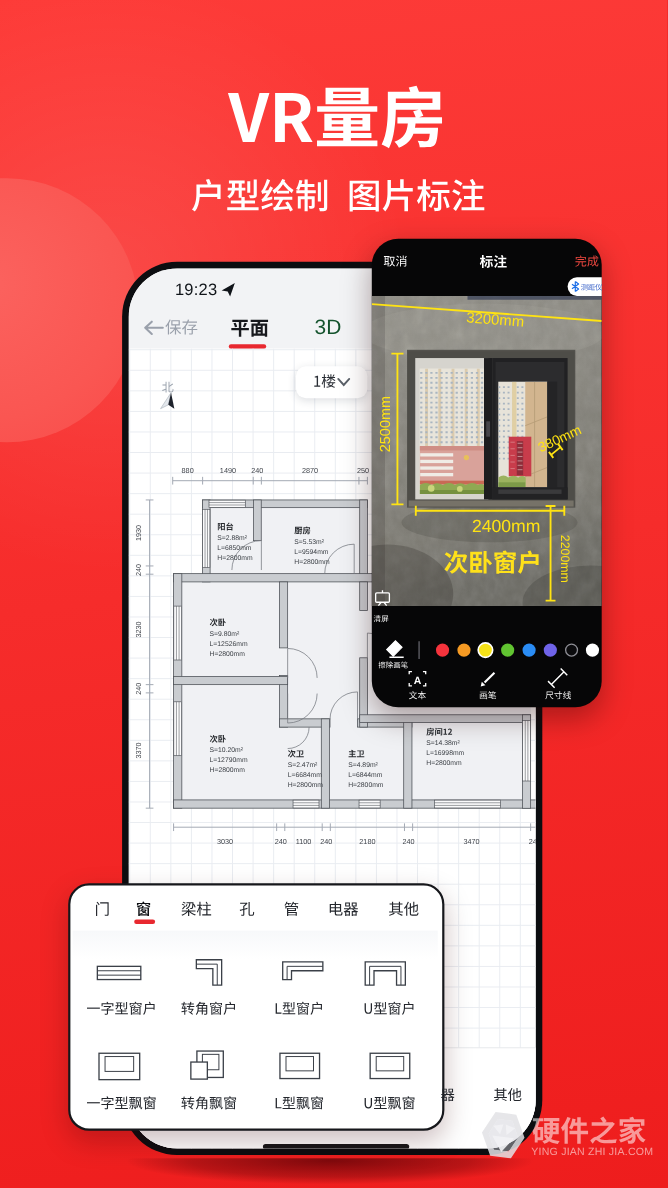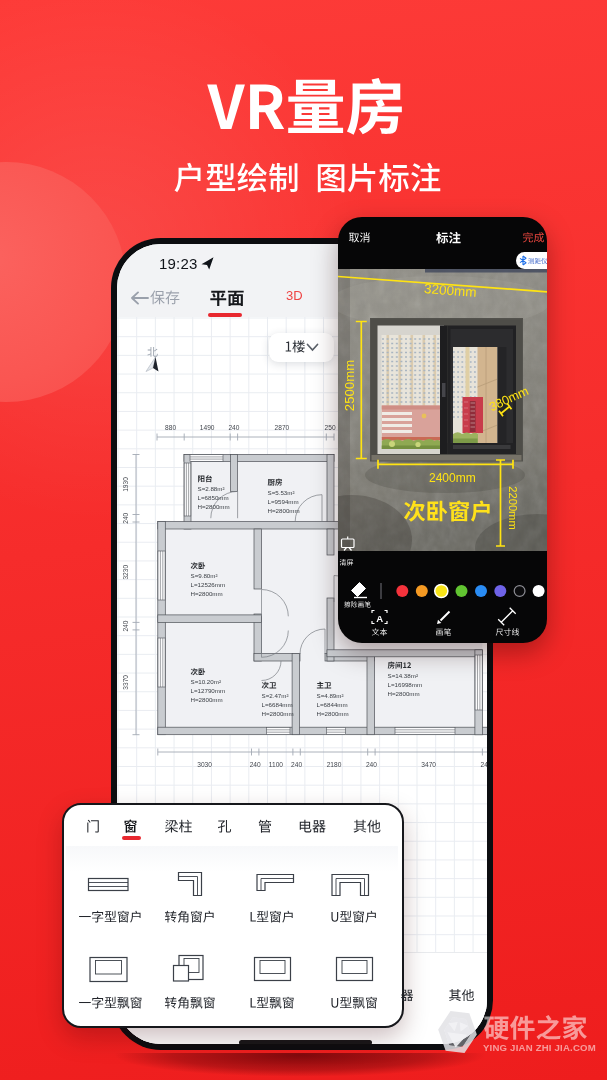--- a/index.html
+++ b/index.html
@@ -8,39 +8,39 @@
 .blob{position:absolute;left:-114px;top:162px;width:240px;height:240px;border-radius:50%;
   background:radial-gradient(circle at 44% 40%,#fb625e 0%,#fa5652 62%,#f9504d 83%,rgba(249,80,77,0) 85%)}
 .halo{position:absolute;left:-180px;top:-60px;width:560px;height:620px;border-radius:50%;
   background:radial-gradient(circle,rgba(255,255,255,.10) 0%,rgba(255,255,255,0) 65%)}
 .shadowband{position:absolute;left:68px;top:1053px;width:464px;height:27px;
   background:radial-gradient(ellipse 50% 100% at 50% 8%,rgba(100,4,8,.8) 0%,rgba(100,4,8,.38) 55%,rgba(100,4,8,0) 80%)}
 .phone{position:absolute;left:111px;top:238px;width:382px;height:812px;background:#0c0d10;border-radius:50px}
 .screen{position:absolute;left:6px;top:6px;width:370px;height:800px;background:#fff;border-radius:44px;overflow:hidden}
 .topbar{position:absolute;left:0;top:0;width:370px;height:73px;background:#f2f3f5}
 .t1923{position:absolute;left:42px;top:11px;font-size:15px;font-weight:400;color:#101419;letter-spacing:.2px}
-.t3d{position:absolute;left:169px;top:44px;font-size:13px;color:#ef4444}
+.t3d{position:absolute;left:169px;top:44px;font-size:19px;color:#14532d}
 .navline{position:absolute;left:91px;top:69px;width:34px;height:4px;border-radius:2px;background:#e8282f}
 .grid{position:absolute;left:0;top:73px;width:370px;height:727px;background:#fff;
   background-image:linear-gradient(#e9ecf1 1px,transparent 1px),linear-gradient(90deg,#e9ecf1 1px,transparent 1px);
   background-size:18.7px 18.7px;background-position:0.5px 0.5px}
 .pill1f{position:absolute;left:152px;top:89px;width:65px;height:29px;background:#fff;border-radius:9px;
   box-shadow:0 2px 8px rgba(40,50,70,.16)}
 .tabbar{position:absolute;left:0;top:709px;width:370px;height:91px;background:#fff;box-shadow:0 -1px 0 #e9ebee}
 .homebar{position:absolute;left:122px;top:796px;width:133px;height:4.5px;border-radius:2.5px;background:#17181a}
 .anno{position:absolute;left:338px;top:217px;width:209px;height:426px;background:#060607;border-radius:24px;
   box-shadow:0 10px 26px rgba(40,0,4,.35)}
 .annopill{position:absolute;right:0;top:35px;width:31px;height:17px;background:#fff;border-radius:9px 0 0 9px}
 .ylabel{position:absolute;color:#ffe312;font-size:13px;font-weight:400;white-space:nowrap}
 .sheet{position:absolute;left:62px;top:803px;width:341.5px;height:225px;background:#fff;border-radius:19px;
   border:2.5px solid #16171b;box-shadow:0 10px 24px rgba(60,0,6,.25)}
 .tabline{position:absolute;left:122px;top:836px;width:18.5px;height:3.8px;border-radius:2px;background:#e8282f}
 .sheetshade{position:absolute;left:64.5px;top:844px;width:336px;height:26px;
   background:linear-gradient(#f7f8fa,rgba(247,248,250,0))}
-.wmtxt{position:absolute;left:483px;top:1041.5px;font-size:9.6px;font-weight:700;letter-spacing:.2px;
+.wmtxt{position:absolute;left:483px;top:1041.5px;font-size:9.6px;font-weight:400;letter-spacing:.2px;
   color:rgba(255,255,255,.55);white-space:nowrap}
 .cjk{position:absolute;left:0;top:0;pointer-events:none}
 svg{display:block}
 </style></head>
 <body>
 <div class="bg"></div>
 <div class="halo"></div>
 <div class="blob"></div>
 <div class="shadowband"></div>
 
@@ -316,21 +316,21 @@
 </g>
 
 <g stroke="#ffffff" stroke-width="1.3" fill="none">
   <path d="M501 622.5 L512.5 611 M498.2 619.2 L504.2 625.2 M509.7 607.8 L515.7 613.8"></path>
 </g>
 </svg>
 
   <div class="ylabel" style="left:86px;top:66px;transform:rotate(4.3deg);font-size:13.5px">3200mm</div>
   <div class="ylabel" style="left:-14px;top:161px;transform:rotate(-90deg);font-size:13.2px">2500mm</div>
   <div class="ylabel" style="left:150px;top:175px;transform:rotate(-25deg);font-size:12.5px">380mm</div>
-  <div class="ylabel" style="left:91px;top:254px;font-size:12px">2400mm</div>
+  <div class="ylabel" style="left:91px;top:254px;font-size:16px">2400mm</div>
   <div class="ylabel" style="left:152.5px;top:285px;transform:rotate(90deg);font-size:11.2px">2200mm</div>
 </div>
 
 <div class="sheet">
   <div class="sheetshade" style="left:2px;top:41px;width:332px"></div>
 </div>
 <div class="tabline"></div>
 <svg class="abs" style="left:62px;top:845px;z-index:31" width="342" height="160" viewBox="62 845 342 160">
 <g fill="#ffffff" stroke="#3b4048" stroke-width="1.2">
   <rect x="88.5" y="878.5" width="39.5" height="12"></rect>

